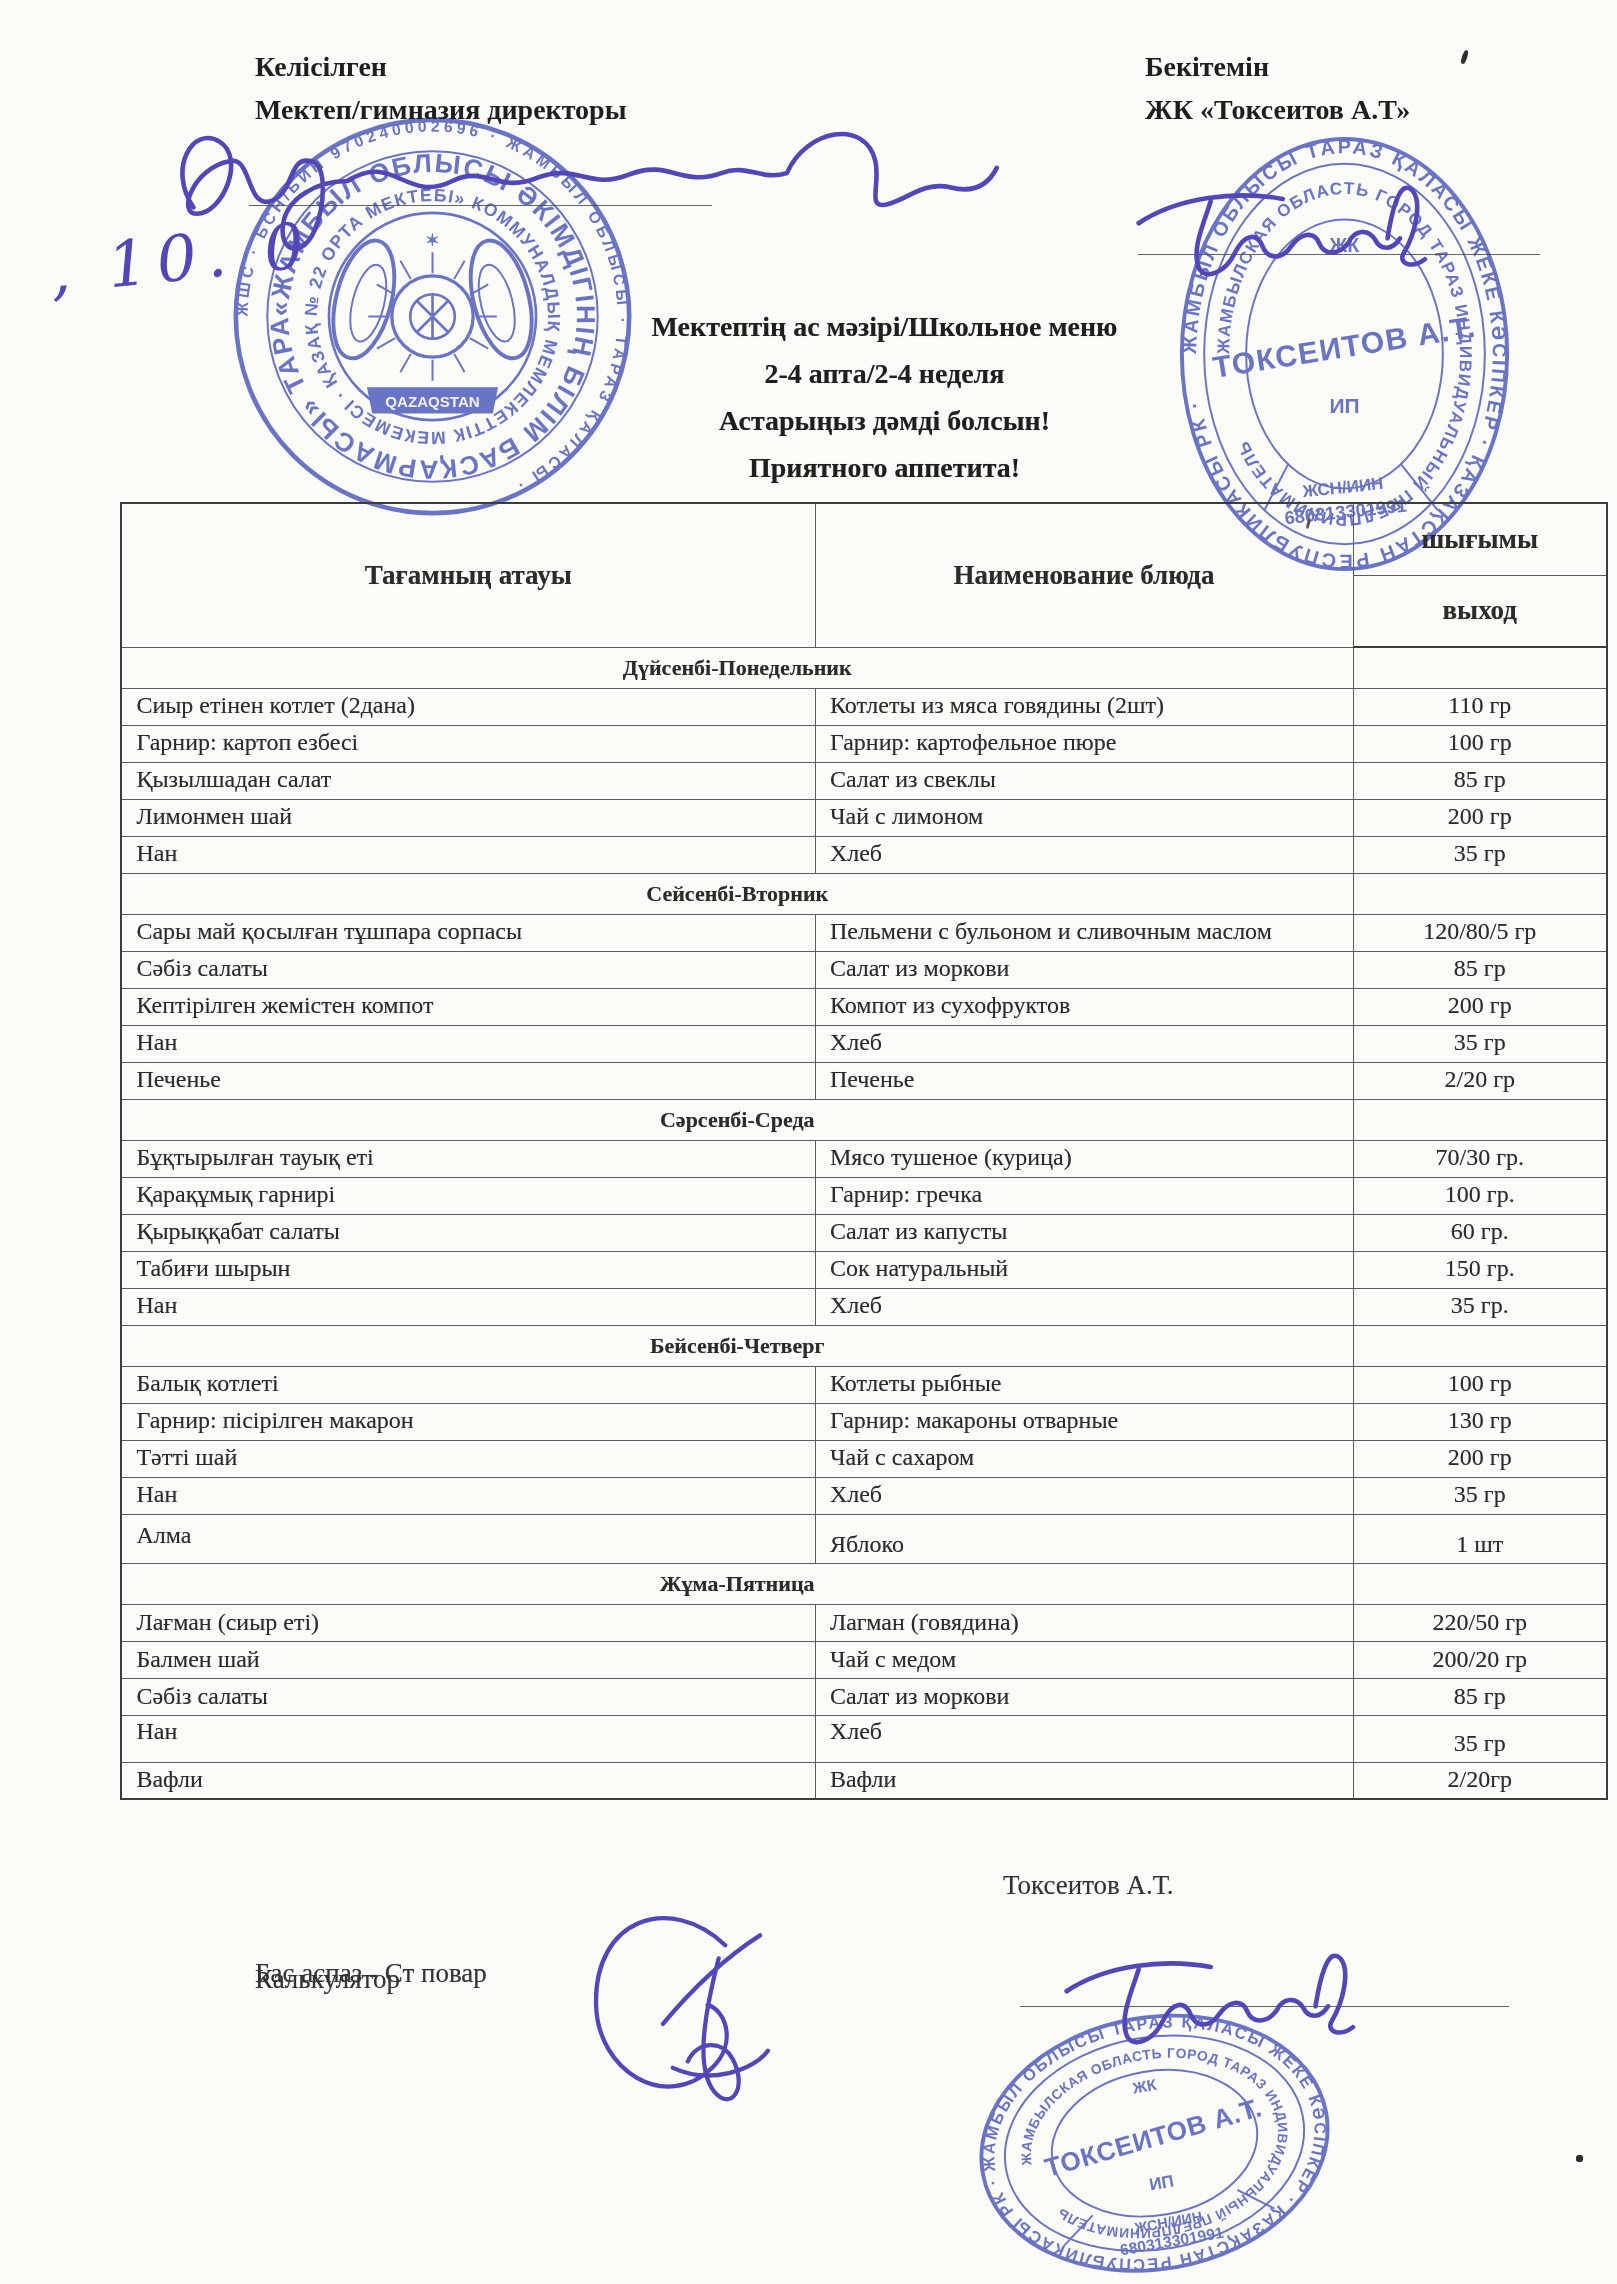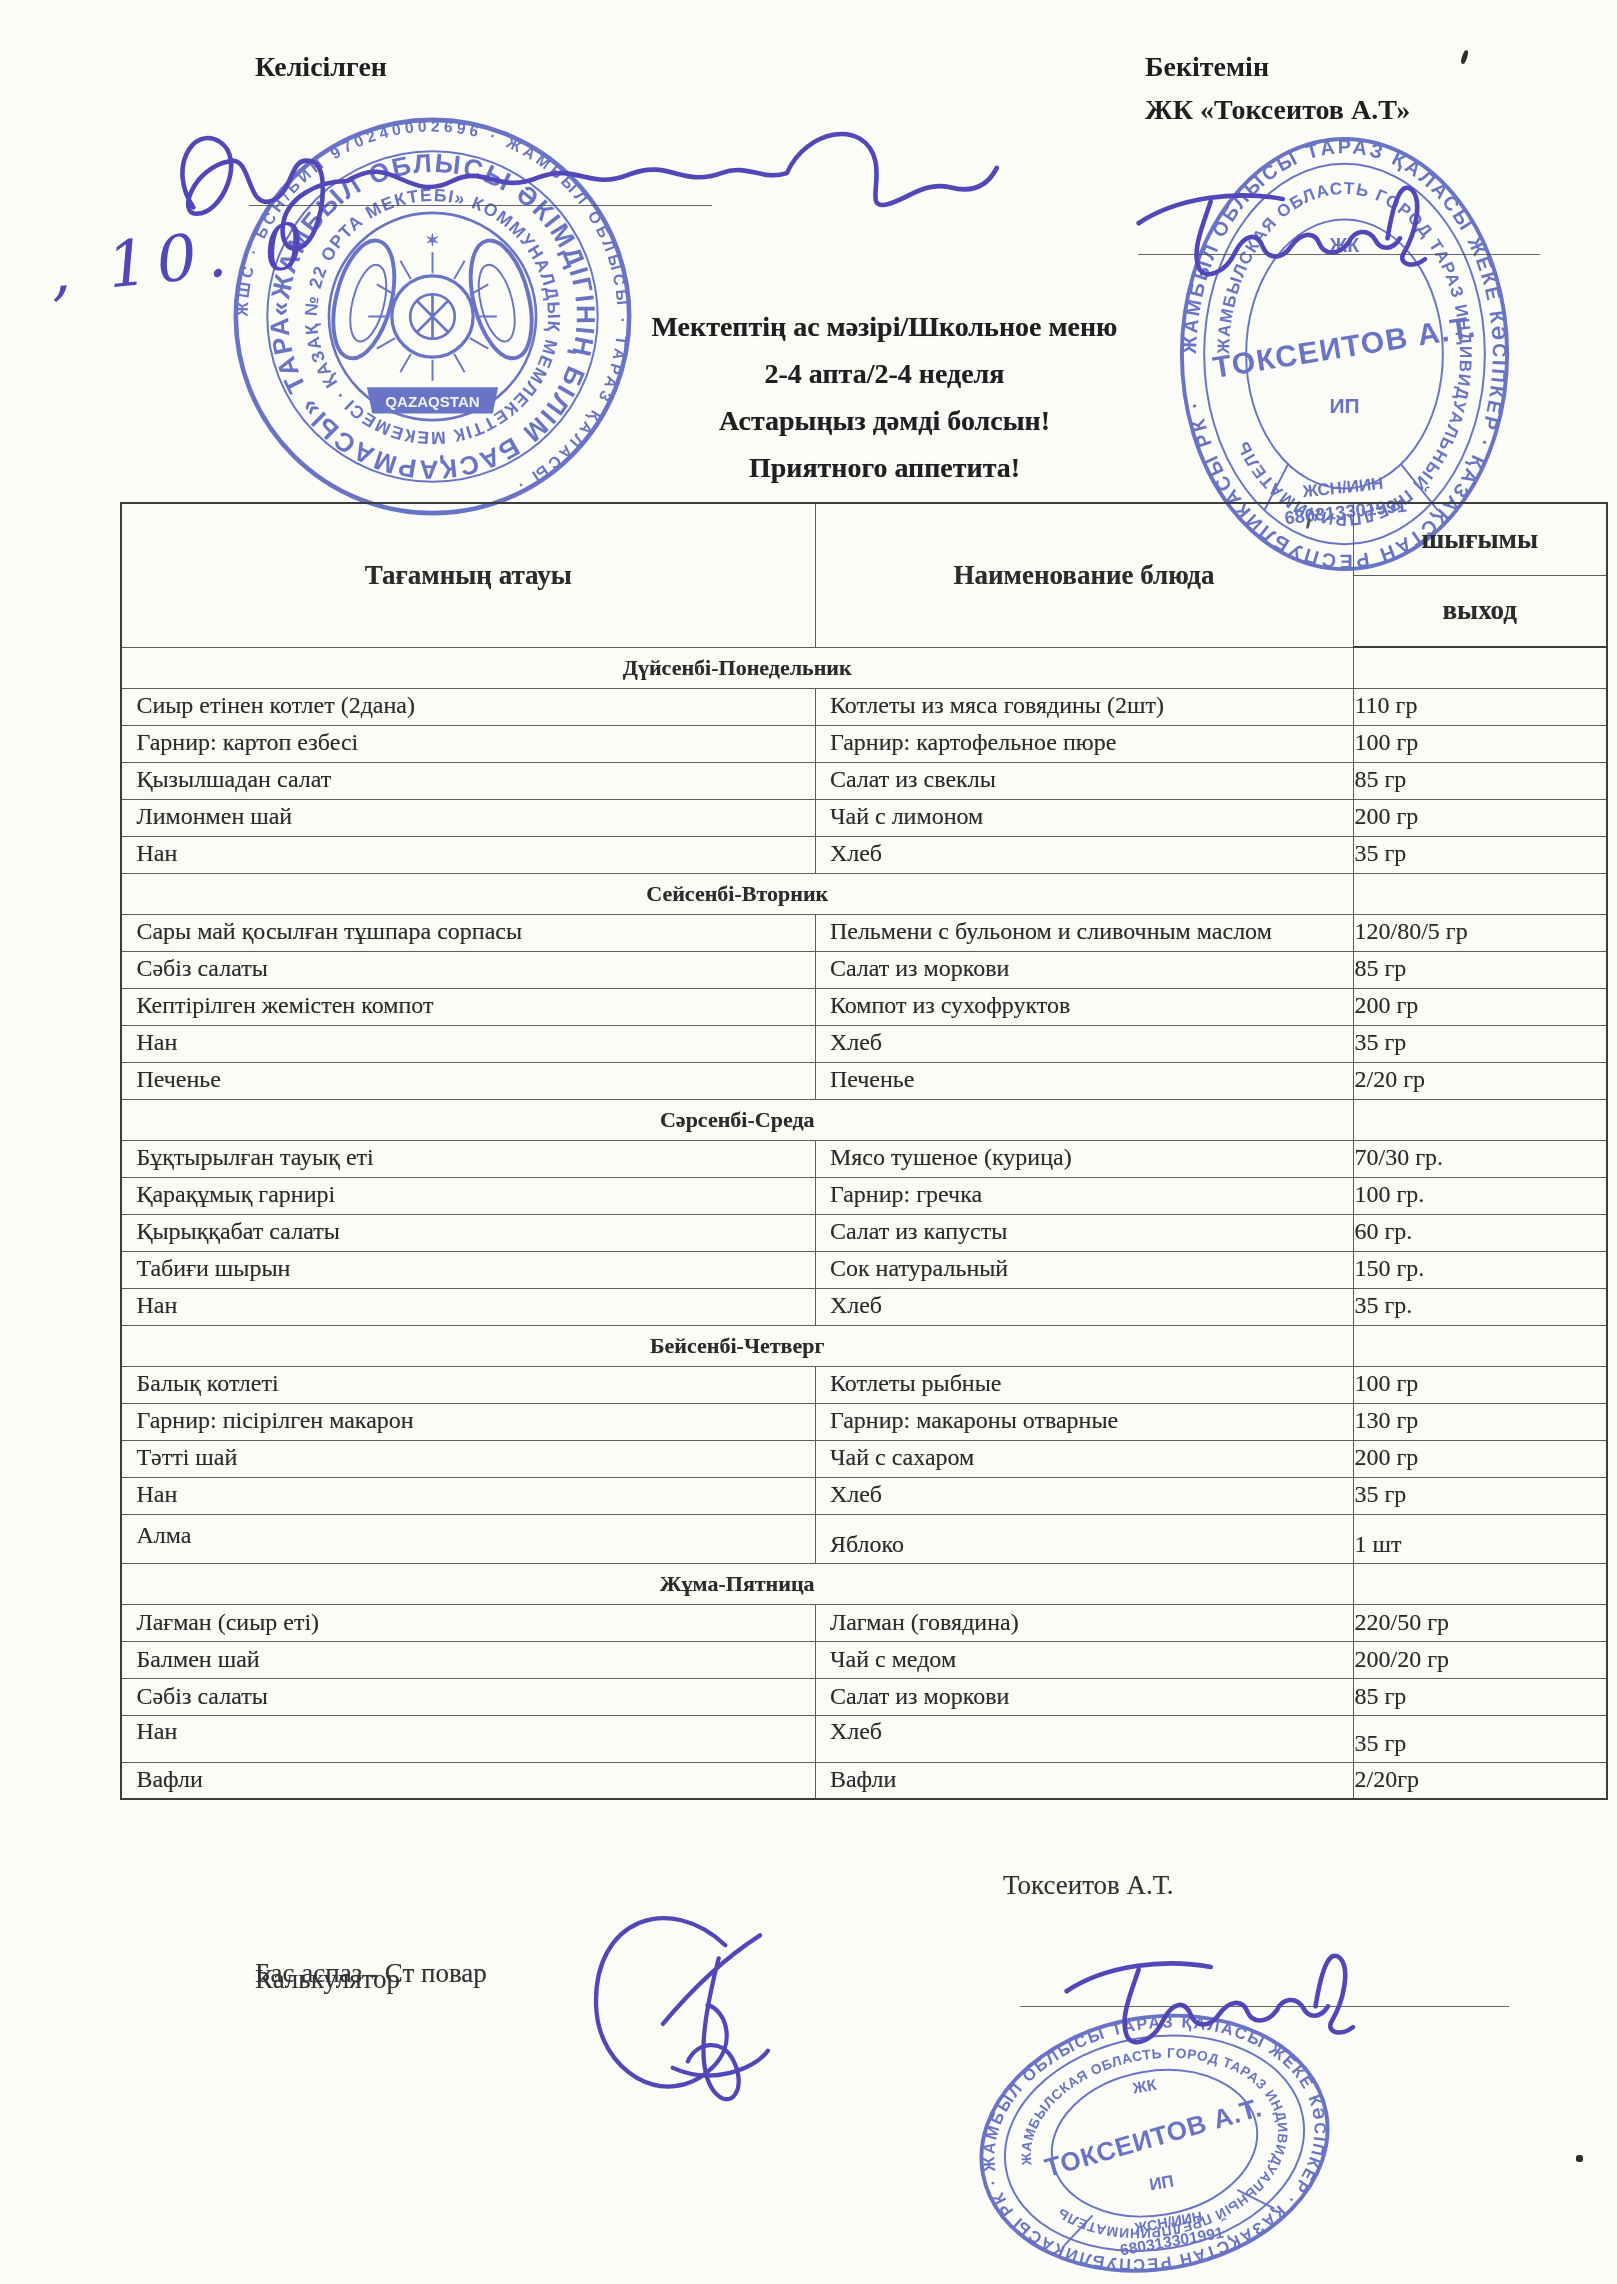--- a/index.html
+++ b/index.html
@@ -30,21 +30,21 @@
   table.menu{border:2px solid #3c3c3c;}
   th.hd{font-weight:700;font-size:27px;text-align:center;vertical-align:middle;}
   tr.h-row{height:72px;}
   tr.sec-row{height:41px;}
   tr.d-row{height:37px;margin-left:48px;}
   tr.d-row.tall{height:47px;}
   td.sec-cell{font-weight:700;font-size:22px;text-align:center;vertical-align:middle;
     border-bottom:2px solid #444;border-top:2px solid #444;}
   td.sec-empty{border-bottom:2px solid #444;border-top:2px solid #444;}
   td.c1,td.c2{vertical-align:bottom;padding:0 6.6px 5.2px 14.4px;}
-  td.c3{vertical-align:bottom;padding-bottom:5.2px;}
+  td.c3{vertical-align:bottom;text-align:center;padding-bottom:5.2px;}
   thead tr:last-child th{border-bottom:2px solid #3c3c3c;}
   
   .ftxt{position:absolute;font-size:27px;color:#333;z-index:5;text-shadow:0 0 0.7px rgba(40,40,40,.4);}
   
   .stamp{position:absolute;z-index:2;opacity:.82;}
   .stamp .st-stroke{stroke:var(--stamp-blue);fill:none;}
   .stamp .st-fill{fill:var(--stamp-blue);}
   .stamp text{font-family:"Liberation Sans", sans-serif;font-weight:700;}
   .sig{position:absolute;z-index:6;}
   .sig path{stroke:var(--ink-blue);fill:none;stroke-linecap:round;stroke-linejoin:round;}
@@ -135,20 +135,21 @@
       <text class="st-fill" x="280" y="205" font-size="40" text-anchor="middle" letter-spacing="1" transform="rotate(-6 280 195)">ТОКСЕИТОВ А.Т.</text>
       <text class="st-fill" x="280" y="270" font-size="26" text-anchor="middle">ИП</text>
       <path class="st-stroke" stroke-width="3" d="M168,292 L117,330 M392,292 L443,330"></path>
       <text class="st-fill" x="280" y="330" font-size="22" text-anchor="middle">ЖСН/ИИН</text>
       <text class="st-fill" x="280" y="360" font-size="24" text-anchor="middle">680313301991</text>
     </g>
   </svg>
 
   <div class="appr appr-left">
     <div>Келісілген</div>
+    <div>Мектеп/гимназия директоры</div>
   </div>
   <div class="appr appr-right">
     <div>Бекітемін</div>
     <div>ЖК «Токсеитов А.Т»</div>
   </div>
 
   <div class="sig-line" style="left:249px;top:205px;width:463px"></div>
   <div class="sig-line" style="left:1138px;top:254px;width:402px"></div>
 
   <svg class="sig" style="left:131px;top:89px" width="892" height="184" viewBox="0 0 1360 280">

